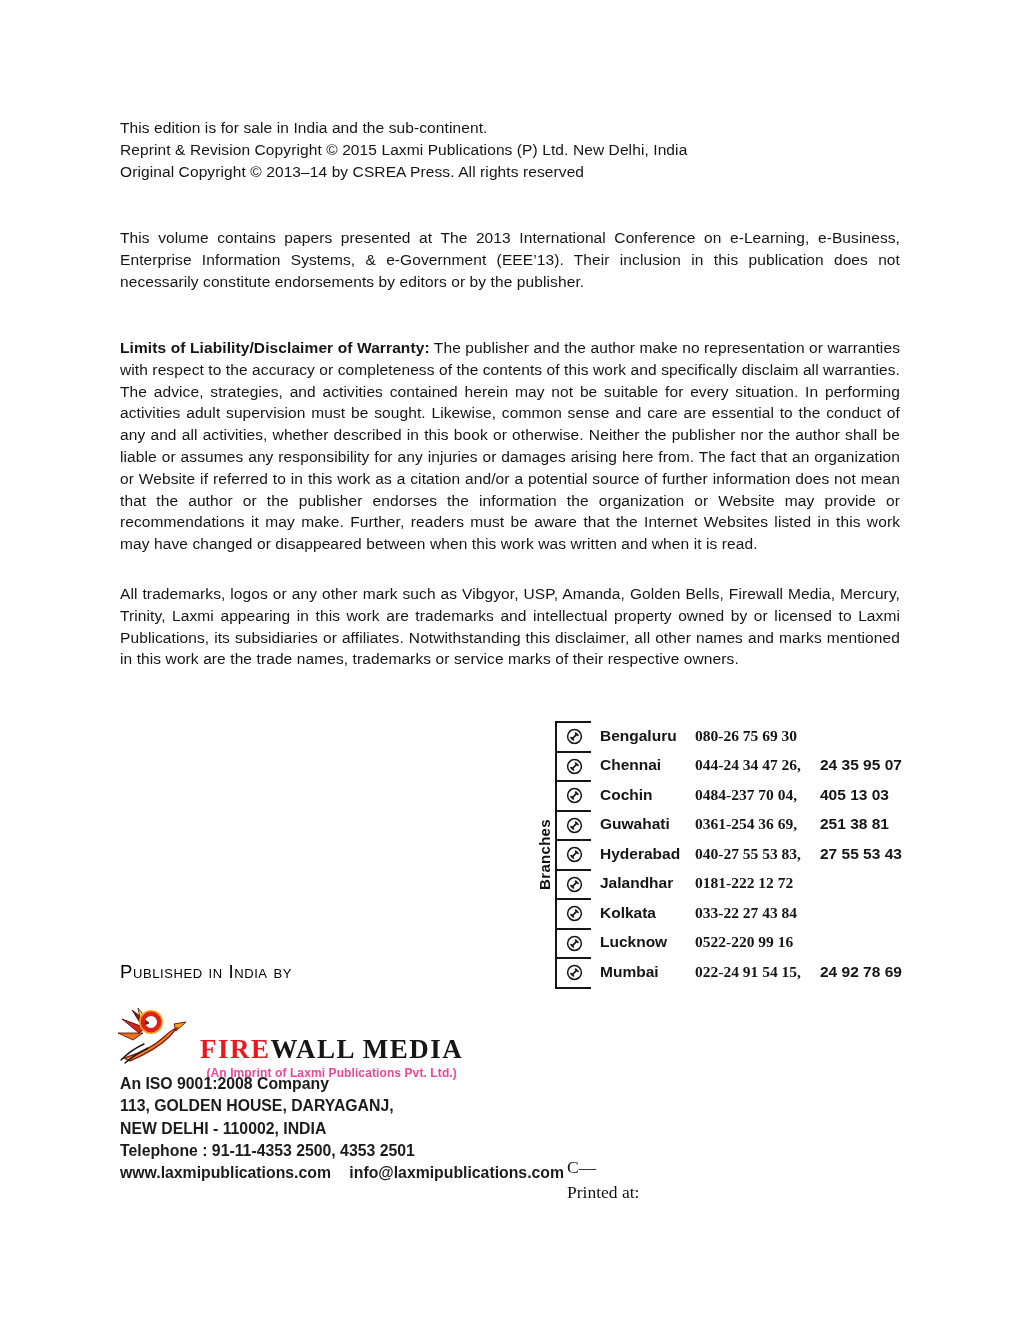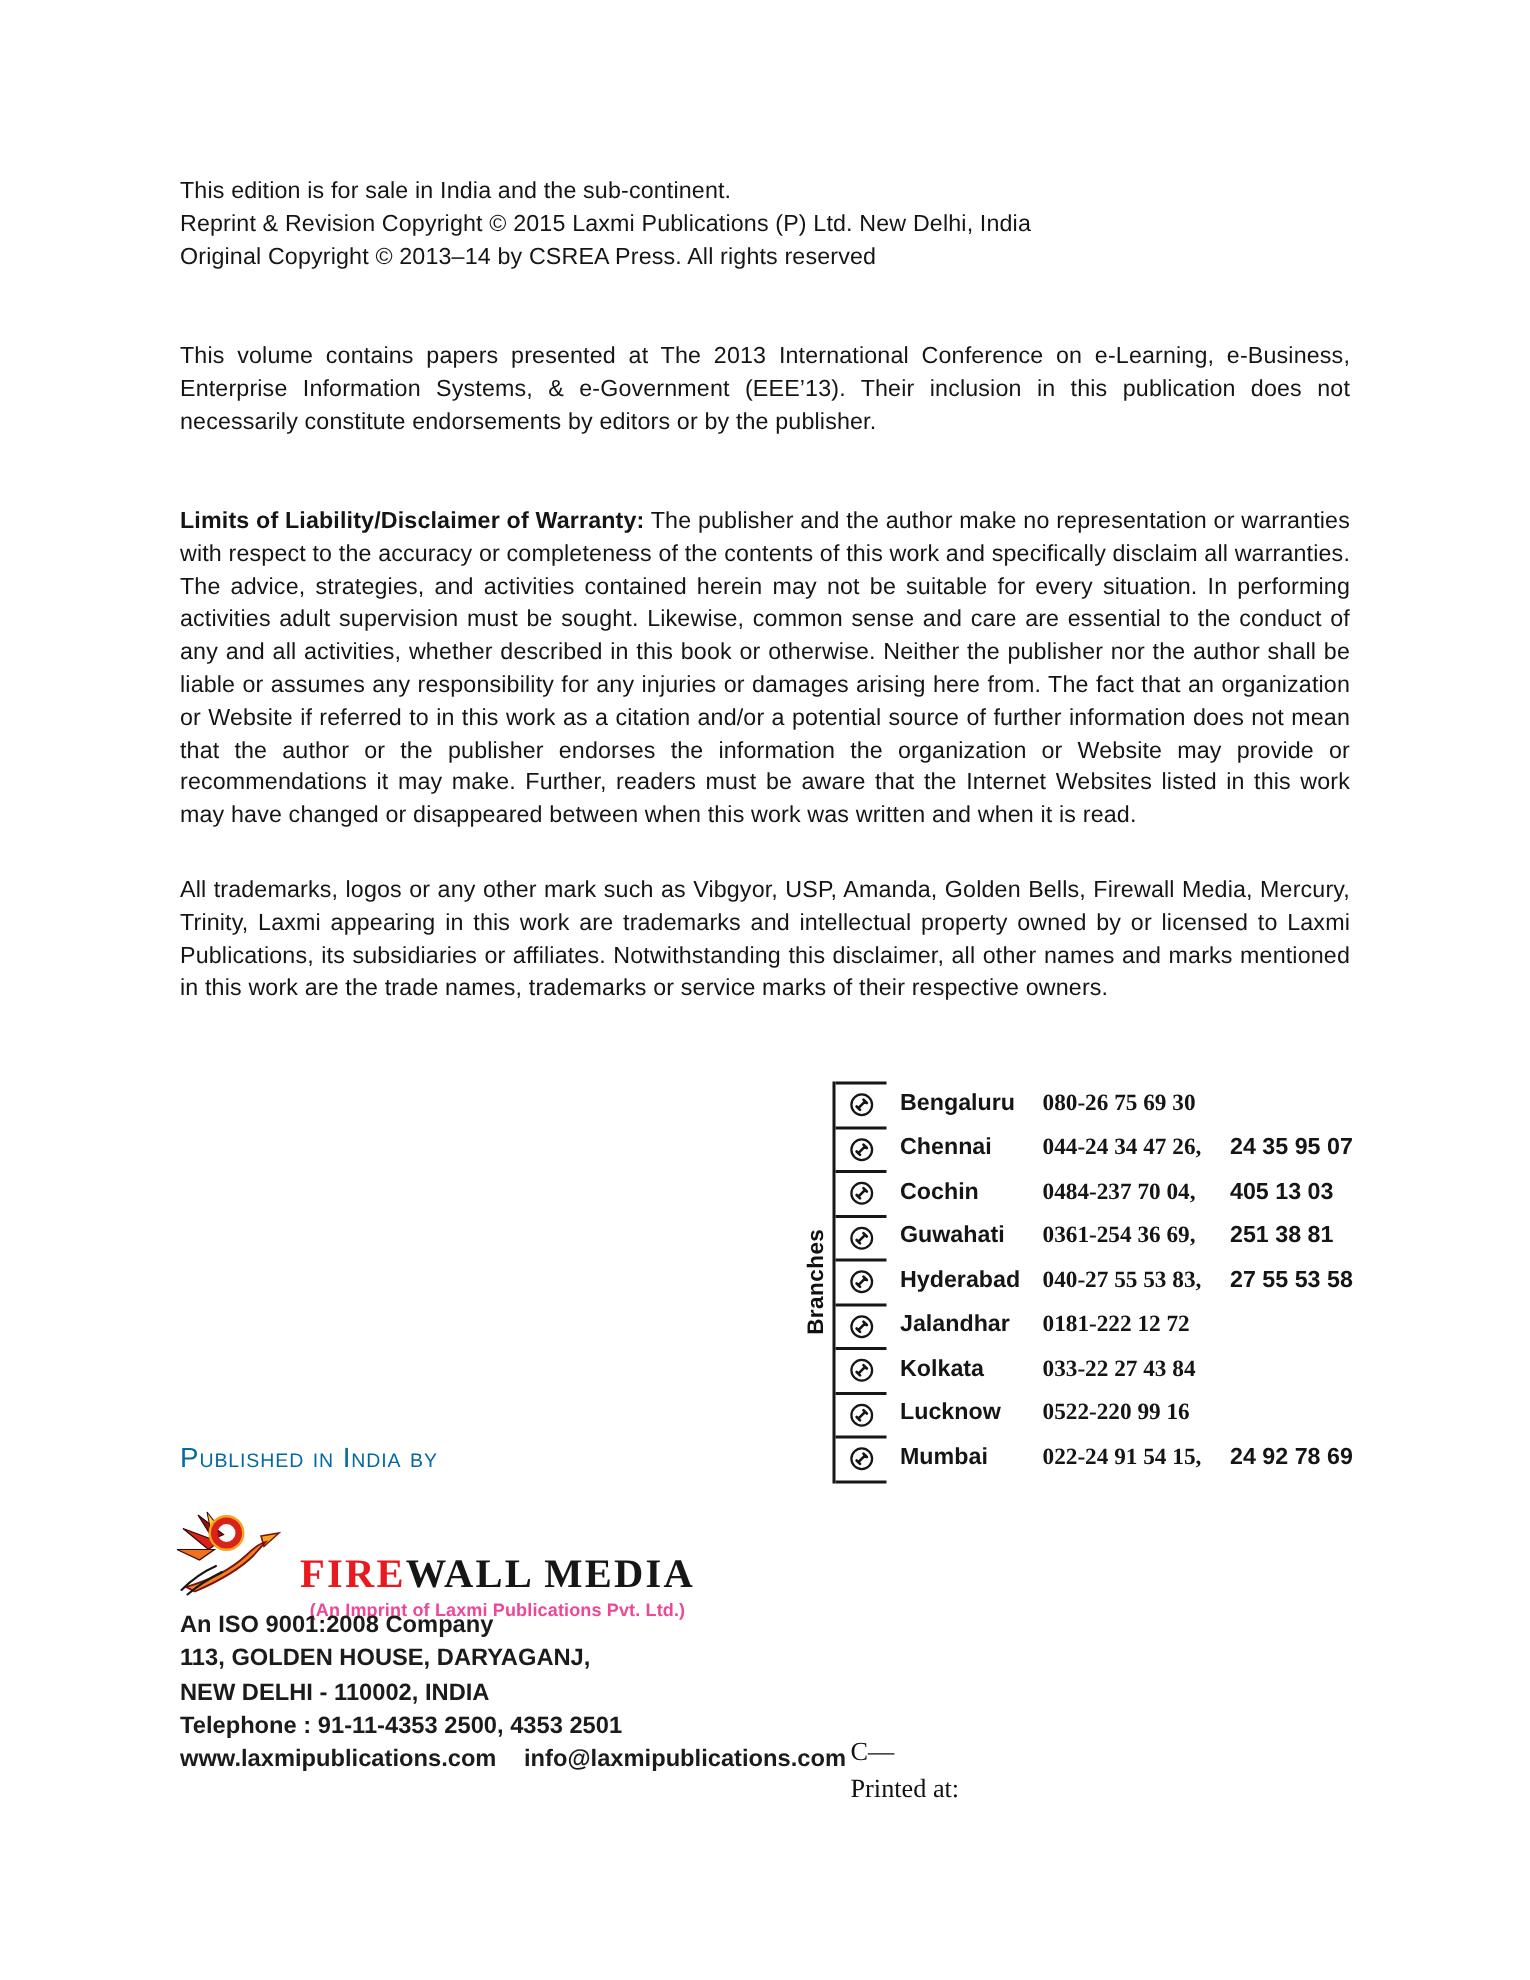--- a/index.html
+++ b/index.html
@@ -32,21 +32,21 @@
     display:flex; align-items:center; justify-content:center;
     border-top:2.2px solid #161616;
   }
   .branch-city  { width:95px; margin-left:9px; font-weight:700; font-size:15.5px; }
   .branch-phone1{ width:125px; font-weight:700; font-size:15.5px;font-family:Liberation Serif, serif; }
   .branch-phone2{ font-weight:700; font-size:15.5px; }
 
   
   .published-by {
     left:120px; top:961px;
-    font-variant:small-caps; font-size:18.5px; letter-spacing:0.6px; color:#0369a1;
+    font-variant:small-caps; font-size:18.5px; letter-spacing:0.6px; color:#000000;
   }
 
   
   .logo { left:116px; top:1006px; display:flex; align-items:flex-start; }
   .logo-text { margin-left:2px; text-align:center; margin-top:30px; }
   .logo-wordmark {
     font-family:"Liberation Serif", serif; font-weight:700;
     font-size:27px; letter-spacing:1.5px; line-height:1; white-space:nowrap; color:#161616;
   }
   .logo-fire { color:#e8191f; }
@@ -142,21 +142,21 @@
 
     <div class="branch-row">
       <div class="branch-icon-cell">
         <svg width="17" height="17" viewBox="0 0 18 18" aria-hidden="true">
           <circle cx="9" cy="9" r="7.3" fill="none" stroke="#161616" stroke-width="1.6"></circle>
           <path d="M5.4 10.2 L7.8 12.6 M10.2 5.4 L12.6 7.8 M6.6 11.4 L11.4 6.6" stroke="#161616" stroke-width="1.9" fill="none" stroke-linecap="round"></path>
         </svg>
       </div>
       <div class="branch-city">Hyderabad</div>
       <div class="branch-phone1">040-27 55 53 83,</div>
-      <div class="branch-phone2">27 55 53 58</div>
+      <div class="branch-phone2">27 55 53 43</div>
     </div>
 
     <div class="branch-row">
       <div class="branch-icon-cell">
         <svg width="17" height="17" viewBox="0 0 18 18" aria-hidden="true">
           <circle cx="9" cy="9" r="7.3" fill="none" stroke="#161616" stroke-width="1.6"></circle>
           <path d="M5.4 10.2 L7.8 12.6 M10.2 5.4 L12.6 7.8 M6.6 11.4 L11.4 6.6" stroke="#161616" stroke-width="1.9" fill="none" stroke-linecap="round"></path>
         </svg>
       </div>
       <div class="branch-city">Jalandhar</div>

